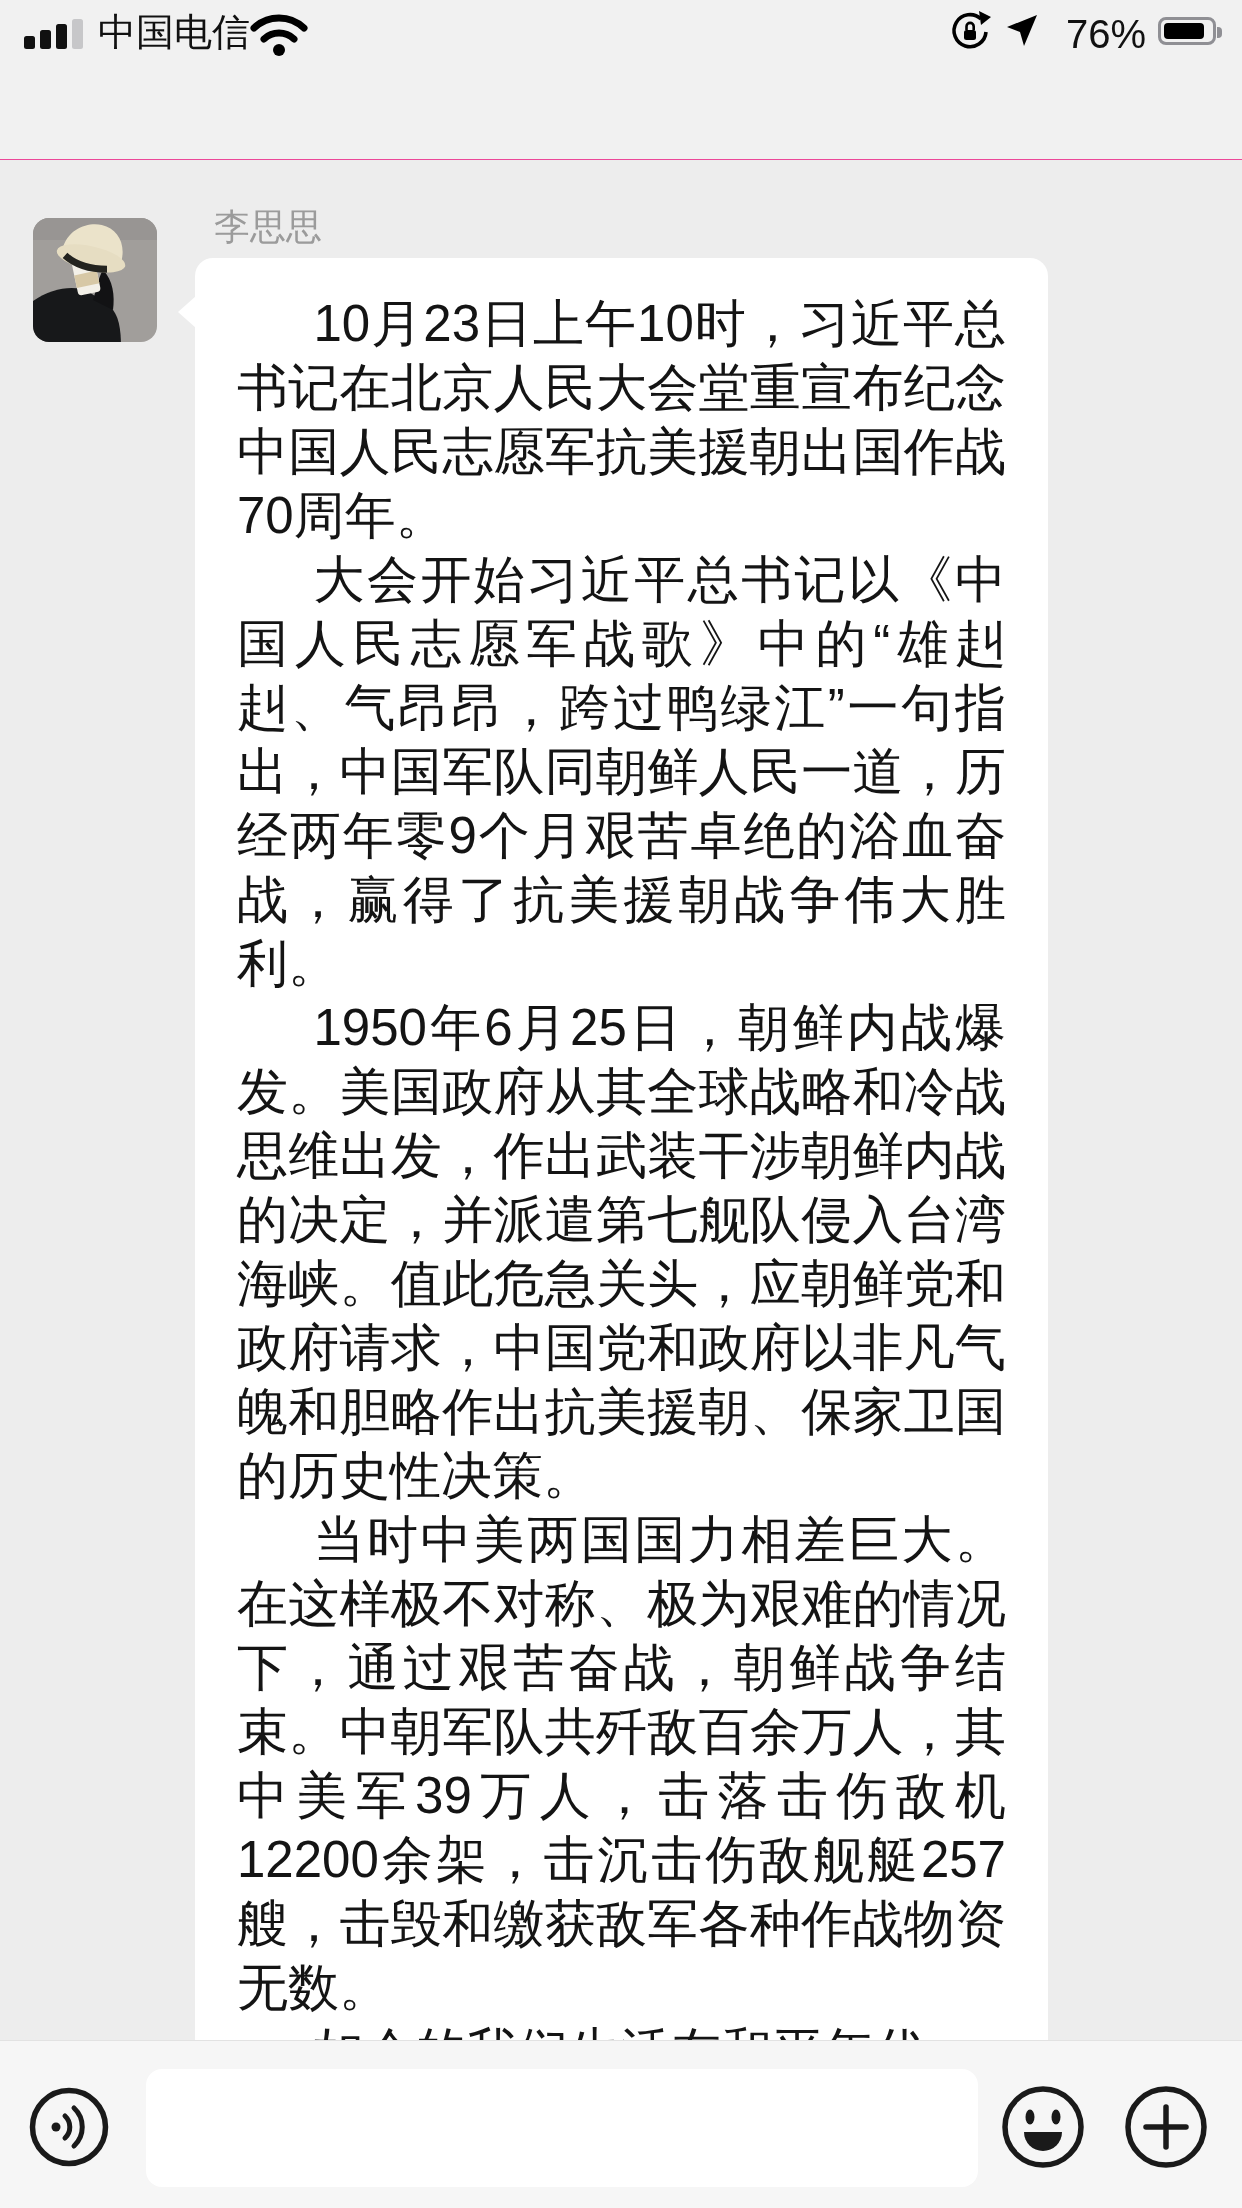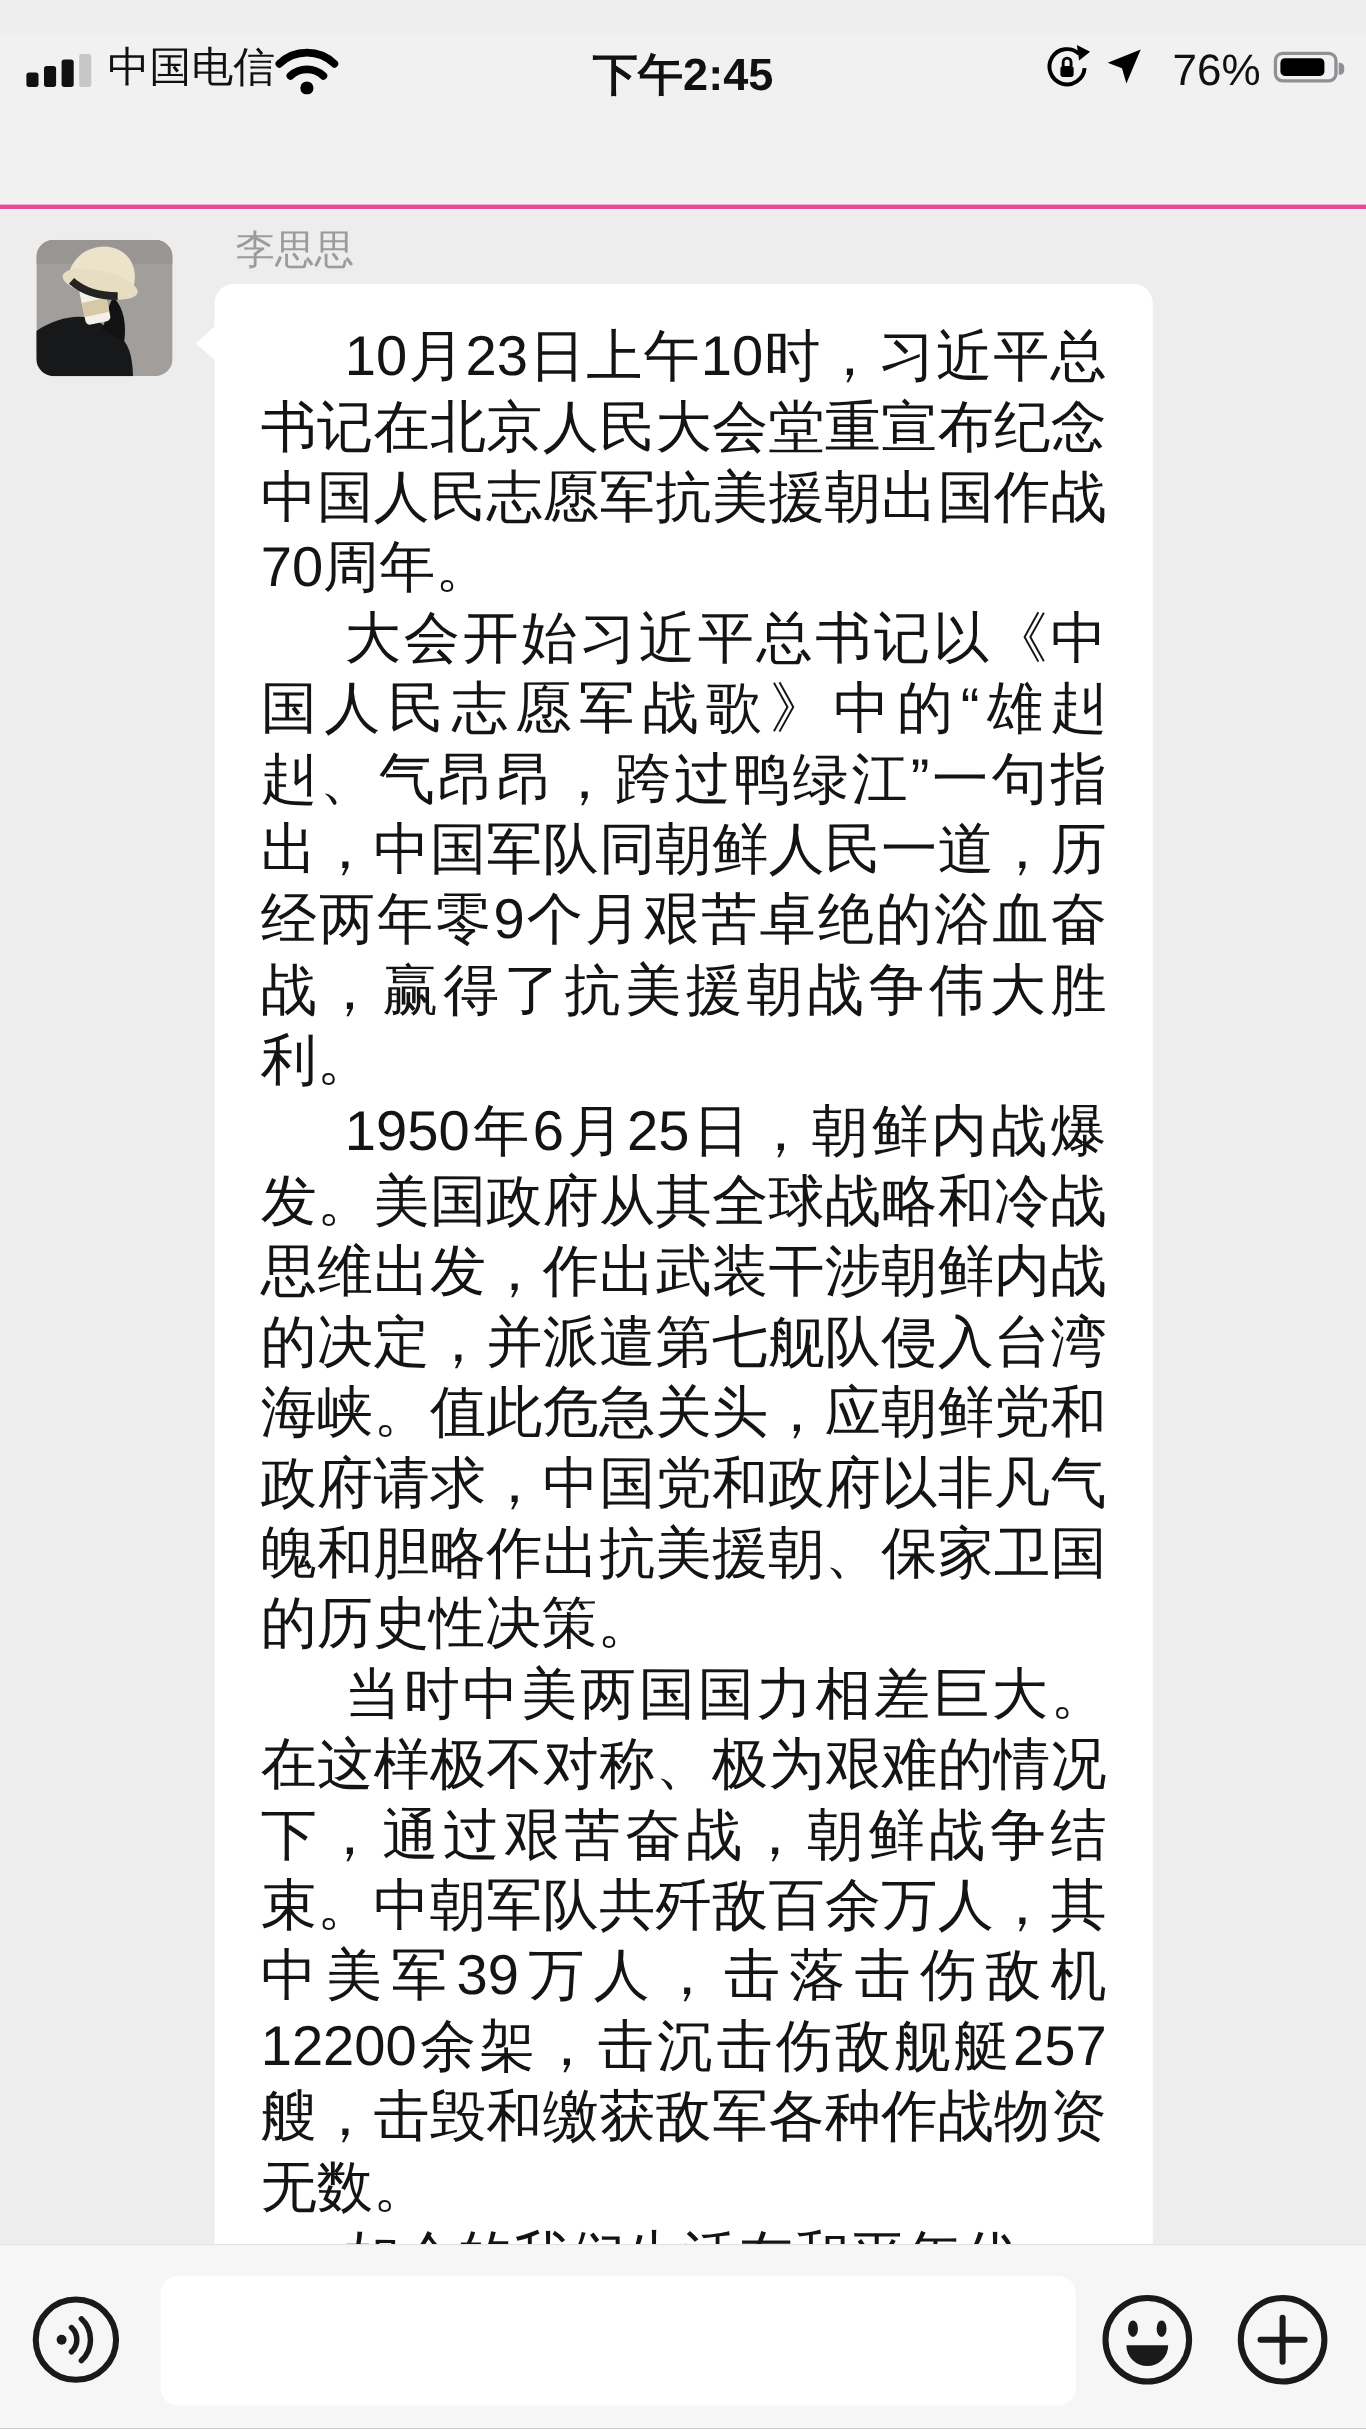--- a/index.html
+++ b/index.html
@@ -1,20 +1,20 @@
 <!DOCTYPE html>
 <html><head>
 <meta charset="utf-8">
 <style>
   html,body{margin:0;padding:0;background:#444;}
   .screen{position:relative;width:1242px;height:2208px;overflow:hidden;background:#ededed;
           font-family:"Liberation Sans","DejaVu Sans",sans-serif;color:#111;}
   
   .header{position:absolute;top:0;left:0;width:1242px;height:160px;background:#f1f1f1;
-          border-bottom:4px solid #ec4899;box-sizing:border-box;z-index:5;margin-top:30px;}
+          border-bottom:1px solid #ec4899;box-sizing:border-box;z-index:5;}
   .statusbar{position:absolute;top:0;left:0;width:1242px;height:63px;}
   .sig{position:absolute;left:24px;bottom:14px;display:flex;align-items:flex-end;gap:5px;}
   .sig i{display:block;width:11px;border-radius:2.5px;background:#111;}
   .sig i:nth-child(1){height:13px}.sig i:nth-child(2){height:19px}
   .sig i:nth-child(3){height:25px}.sig i:nth-child(4){height:30px;background:#c7c7c9;}
   .carrier{position:absolute;left:98px;top:13px;font-size:38px;line-height:38px;}
   .wifi{position:absolute;left:248px;top:10px;}
   .time{position:absolute;left:0;right:0;top:11px;text-align:center;font-size:41px;font-weight:700;}
   .rotlock{position:absolute;right:250px;top:10px;}
   .locarrow{position:absolute;right:202px;top:13px;}
@@ -69,21 +69,20 @@
           <i></i>
         </span>
       <span class="carrier">中国电信</span>
       <span class="wifi">
         <svg width="62" height="46" viewBox="0 0 62 46">
           <path d="M6,18 A36,36 0 0 1 56,18" fill="none" stroke="#000" stroke-width="7" stroke-linecap="round"></path>
           <path d="M16,29 A22,22 0 0 1 46,29" fill="none" stroke="#000" stroke-width="7" stroke-linecap="round"></path>
           <circle cx="31" cy="40" r="6" fill="#000"></circle>
         </svg>
       </span>
-      <span class="time">下午2:45</span>
       <span class="rotlock">
         <svg width="44" height="44" viewBox="0 0 44 44">
           <path d="M33,9 A16,16 0 1 0 38,22" fill="none" stroke="#000" stroke-width="3.6"></path>
           <polygon points="31,1 43,7 33,15" fill="#000"></polygon>
           <rect x="16" y="20" width="12" height="10" rx="2.5" fill="#000"></rect>
           <path d="M18.5,20 v-3.5 a3.6,3.6 0 0 1 7.2,0 v3.5" fill="none" stroke="#000" stroke-width="2.6"></path>
         </svg>
       </span>
       <span class="locarrow">
         <svg width="36" height="36" viewBox="0 0 36 36">

